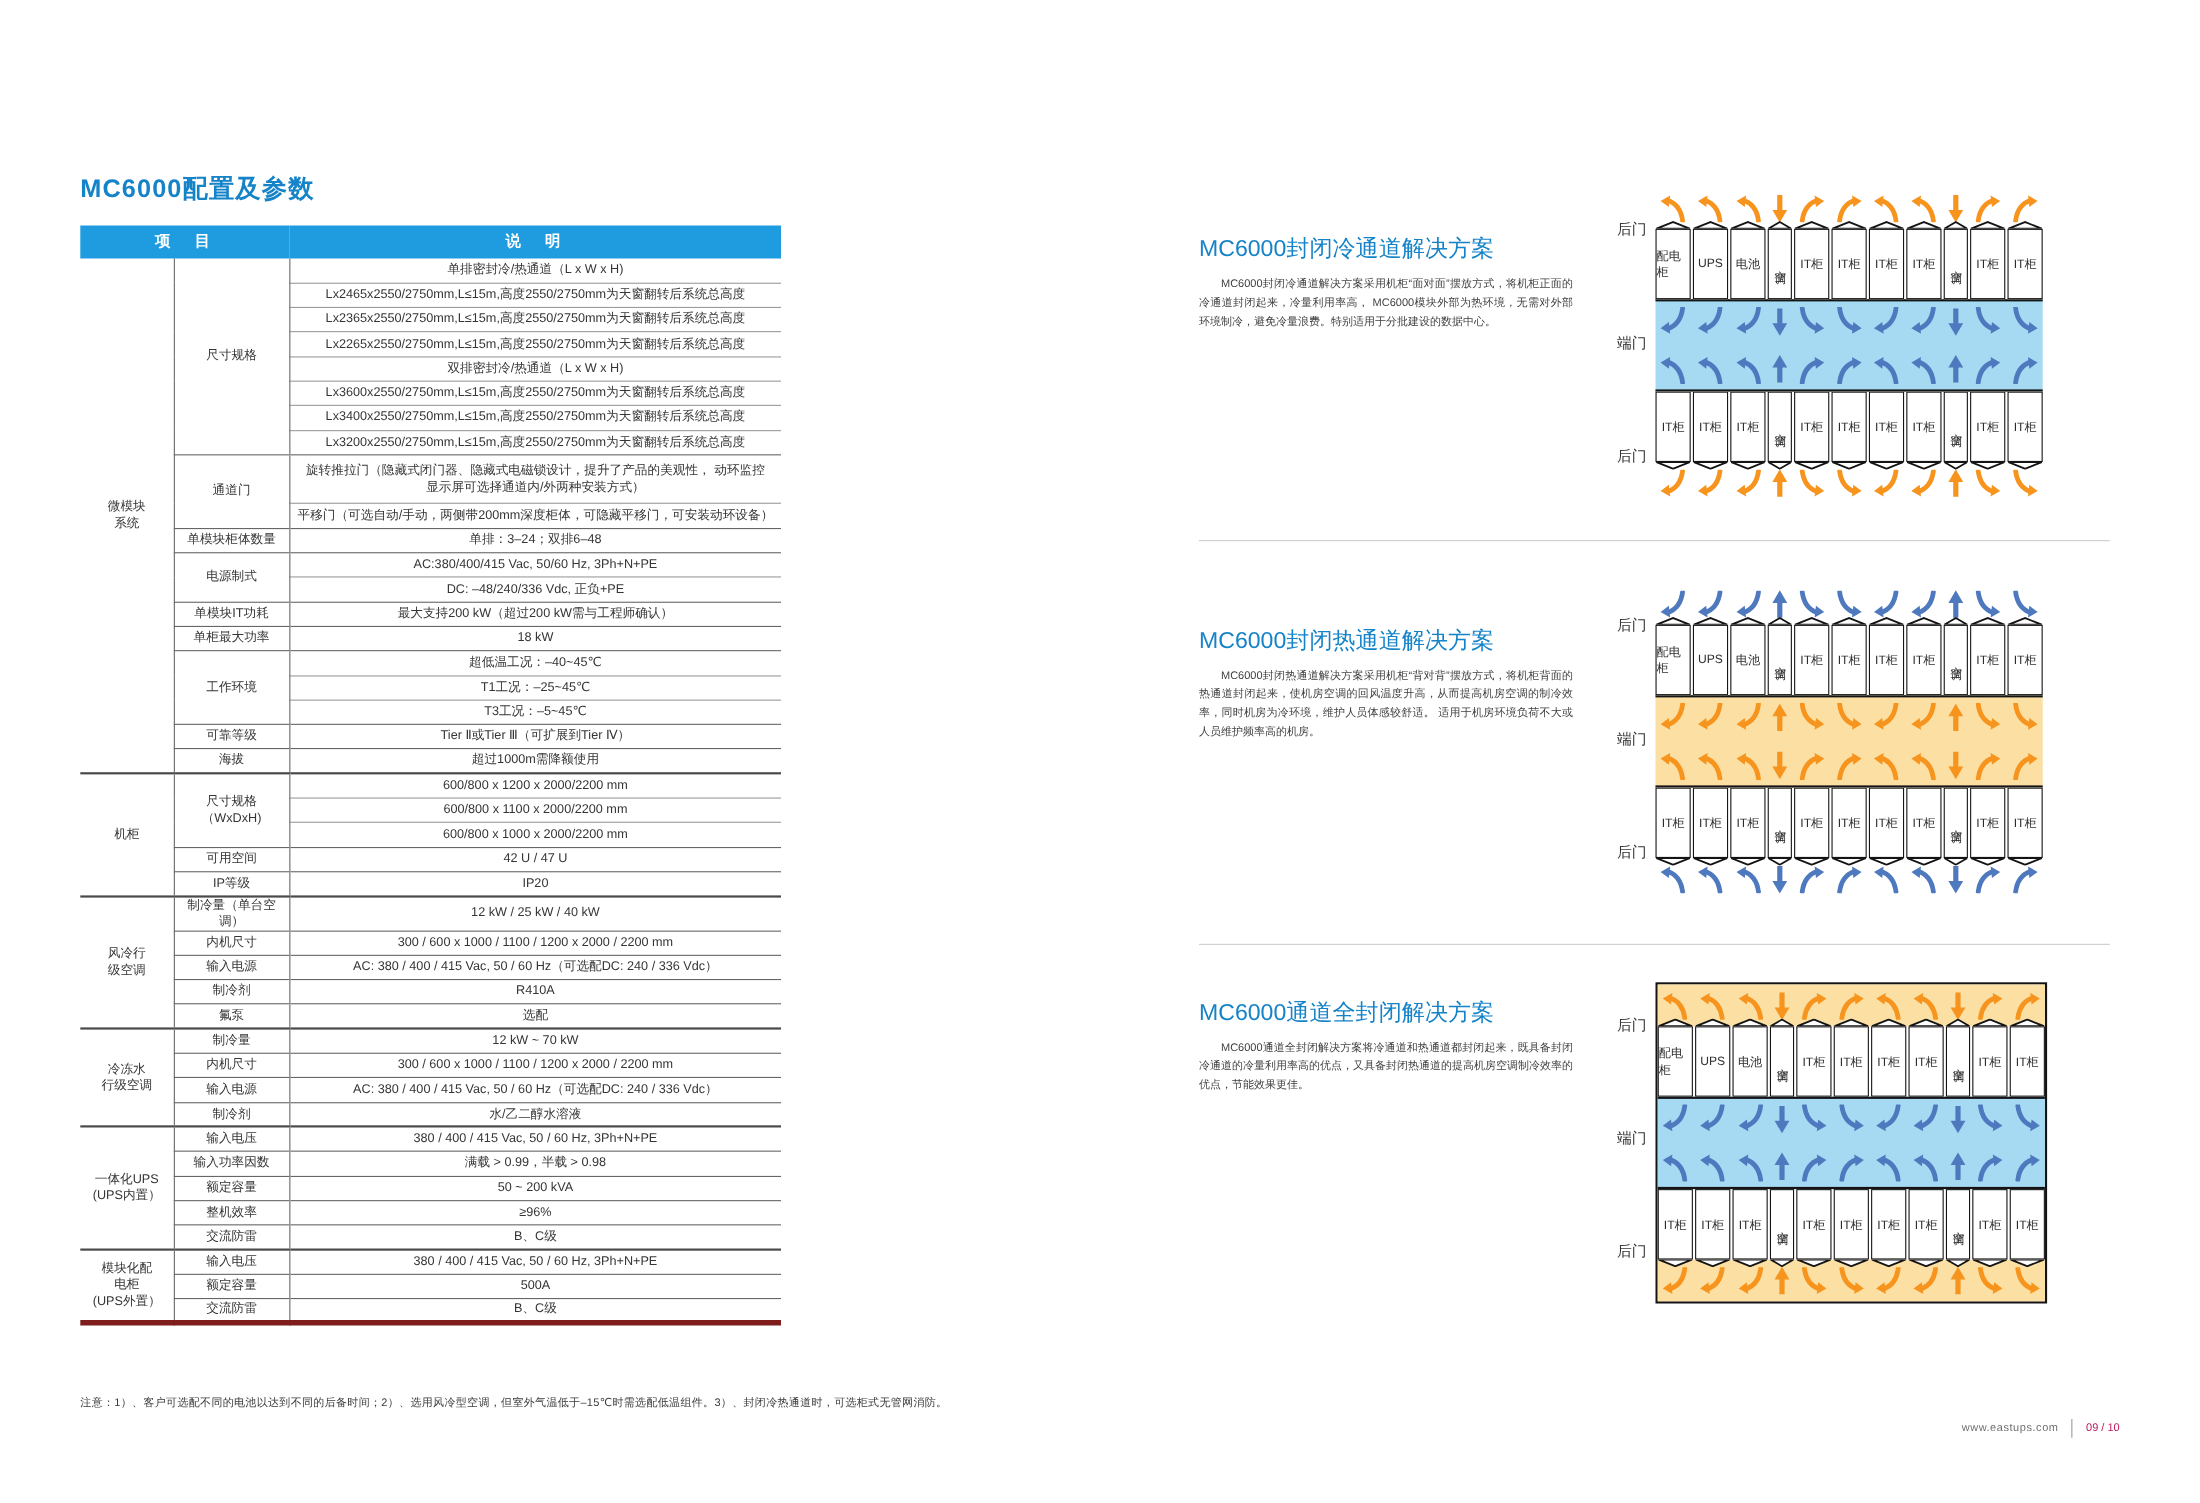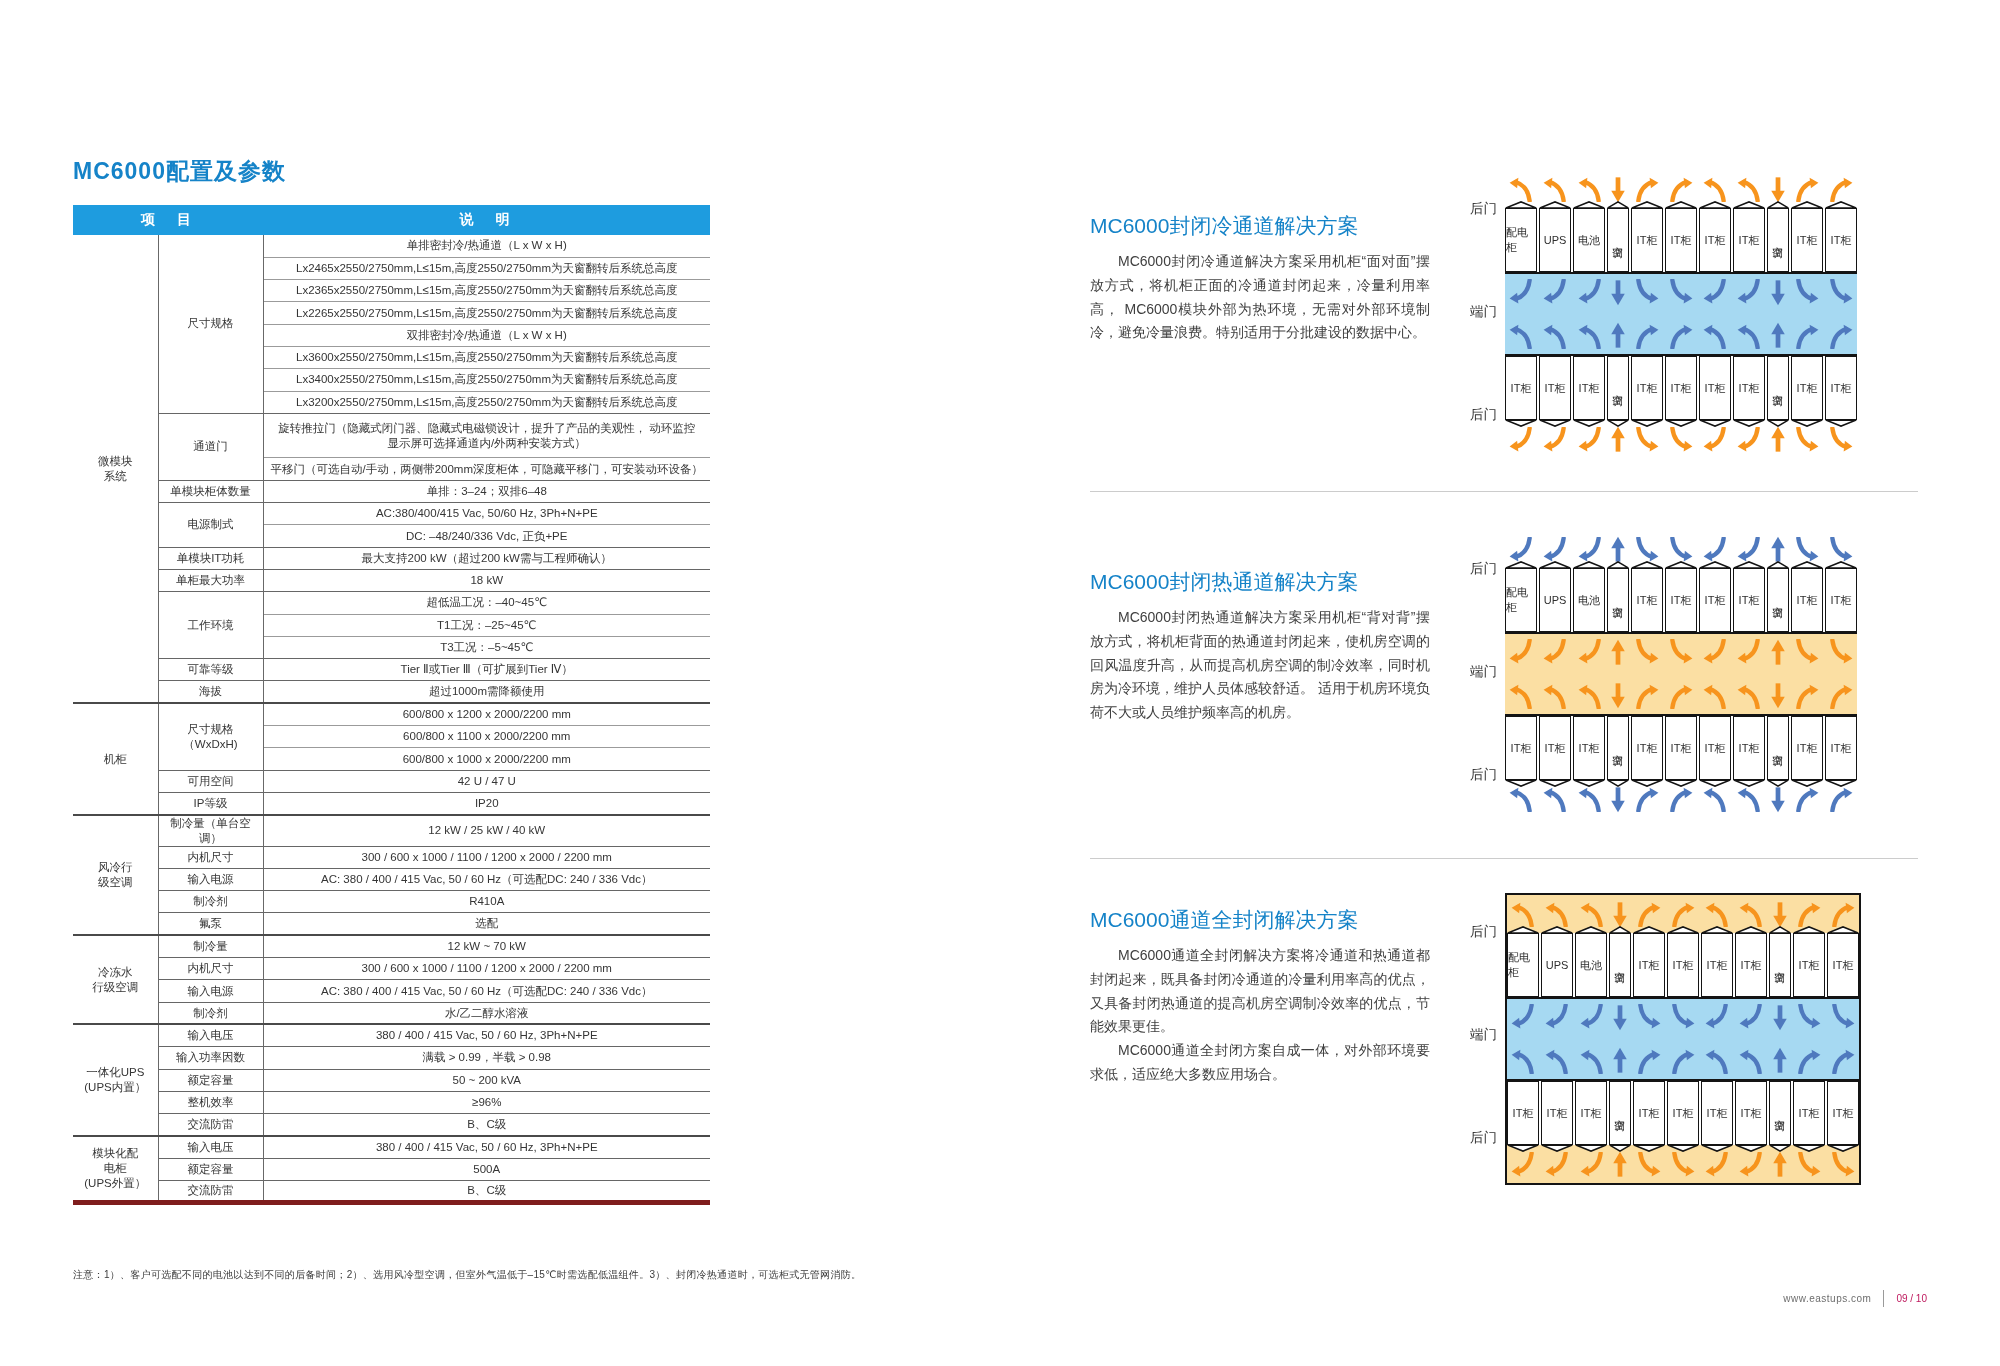--- a/index.html
+++ b/index.html
@@ -18,21 +18,21 @@
   td.col-item{border-right:1px solid #686868;font-size:12px;}
   tbody tr{height:22.3px;}
   tbody tr.h2{height:44.6px;}
   tbody tr td.col-desc{border-top:1px solid #9b9b9b;}
   tbody tr.i-first td{border-top:1px solid #666;}
   tbody tr.g-first td{border-top:2px solid #4a4a4a;}
   tbody tr.first td{border-top:none;}
   .note{position:absolute;left:73px;top:1268px;font-size:10px;color:#3a3a3a;white-space:nowrap;letter-spacing:0.3px;}
   
   .sec-heading{position:absolute;left:1090px;width:420px;font-size:21px;font-weight:normal;color:#1583c8;}
-  .sec-text{position:absolute;left:1090px;width:340px;font-size:14px;line-height:1.7;color:#3f3f3f;text-align:justify;}
+  .sec-text{position:absolute;left:1090px;width:340px;font-size:10px;line-height:1.7;color:#3f3f3f;text-align:justify;}
   .sec-text p{margin:0;text-indent:2em;}
   .divider{position:absolute;left:1090px;width:828px;height:0;border-top:1px solid #cccccc;}
   
   .dia-wrap{position:absolute;width:460px;}
   .dia{margin-left:50px;width:352px;}
   .dia.full-box{border:2.5px solid #141414;}
   .d-row{display:flex;gap:2px;height:64px;background:transparent;}
   .cab{flex:1;position:relative;background:#fff;border:1.6px solid #141414;display:flex;align-items:center;justify-content:center;font-size:11px;color:#2e2e2e;}
   .cab.ac{flex:0 0 20px;}
   .cab.ac span{writing-mode:vertical-rl;letter-spacing:2px;font-size:10.5px;}
@@ -1214,21 +1214,20 @@
     <div class="dia-label" style="top: 30px;">后门</div>
     <div class="dia-label" style="top: 133px;">端门</div>
     <div class="dia-label" style="top: 236px;">后门</div>
   </div>
 
 <div class="divider" style="top:858px;"></div>
 
 <div class="sec-heading" style="top:906px;">MC6000通道全封闭解决方案</div>
 <div class="sec-text" style="top:944px;">
   <p>MC6000通道全封闭解决方案将冷通道和热通道都封闭起来，既具备封闭冷通道的冷量利用率高的优点，又具备封闭热通道的提高机房空调制冷效率的优点，节能效果更佳。</p>
-  <p>MC6000通道全封闭方案自成一体，对外部环境要求低，适应绝大多数应用场合。</p>
 </div>
 <div class="dia-wrap" style="left:1455px;top:893px;">
     <div class="dia full-box">
       <div class="zone" style="background: rgb(251, 223, 163);">
         <div class="zcell">
           <svg class="sw" viewBox="0 0 40 40">
             <g transform="translate(20,20) scale(-1,1)">
               <path d="M-13,18 C-11,2 -3,-8 9,-12" fill="none" stroke="#F7941D" stroke-width="7" stroke-linecap="round"></path>
               <polygon points="5,-19 19,-11 7,-2" fill="#F7941D"></polygon>
             </g>

